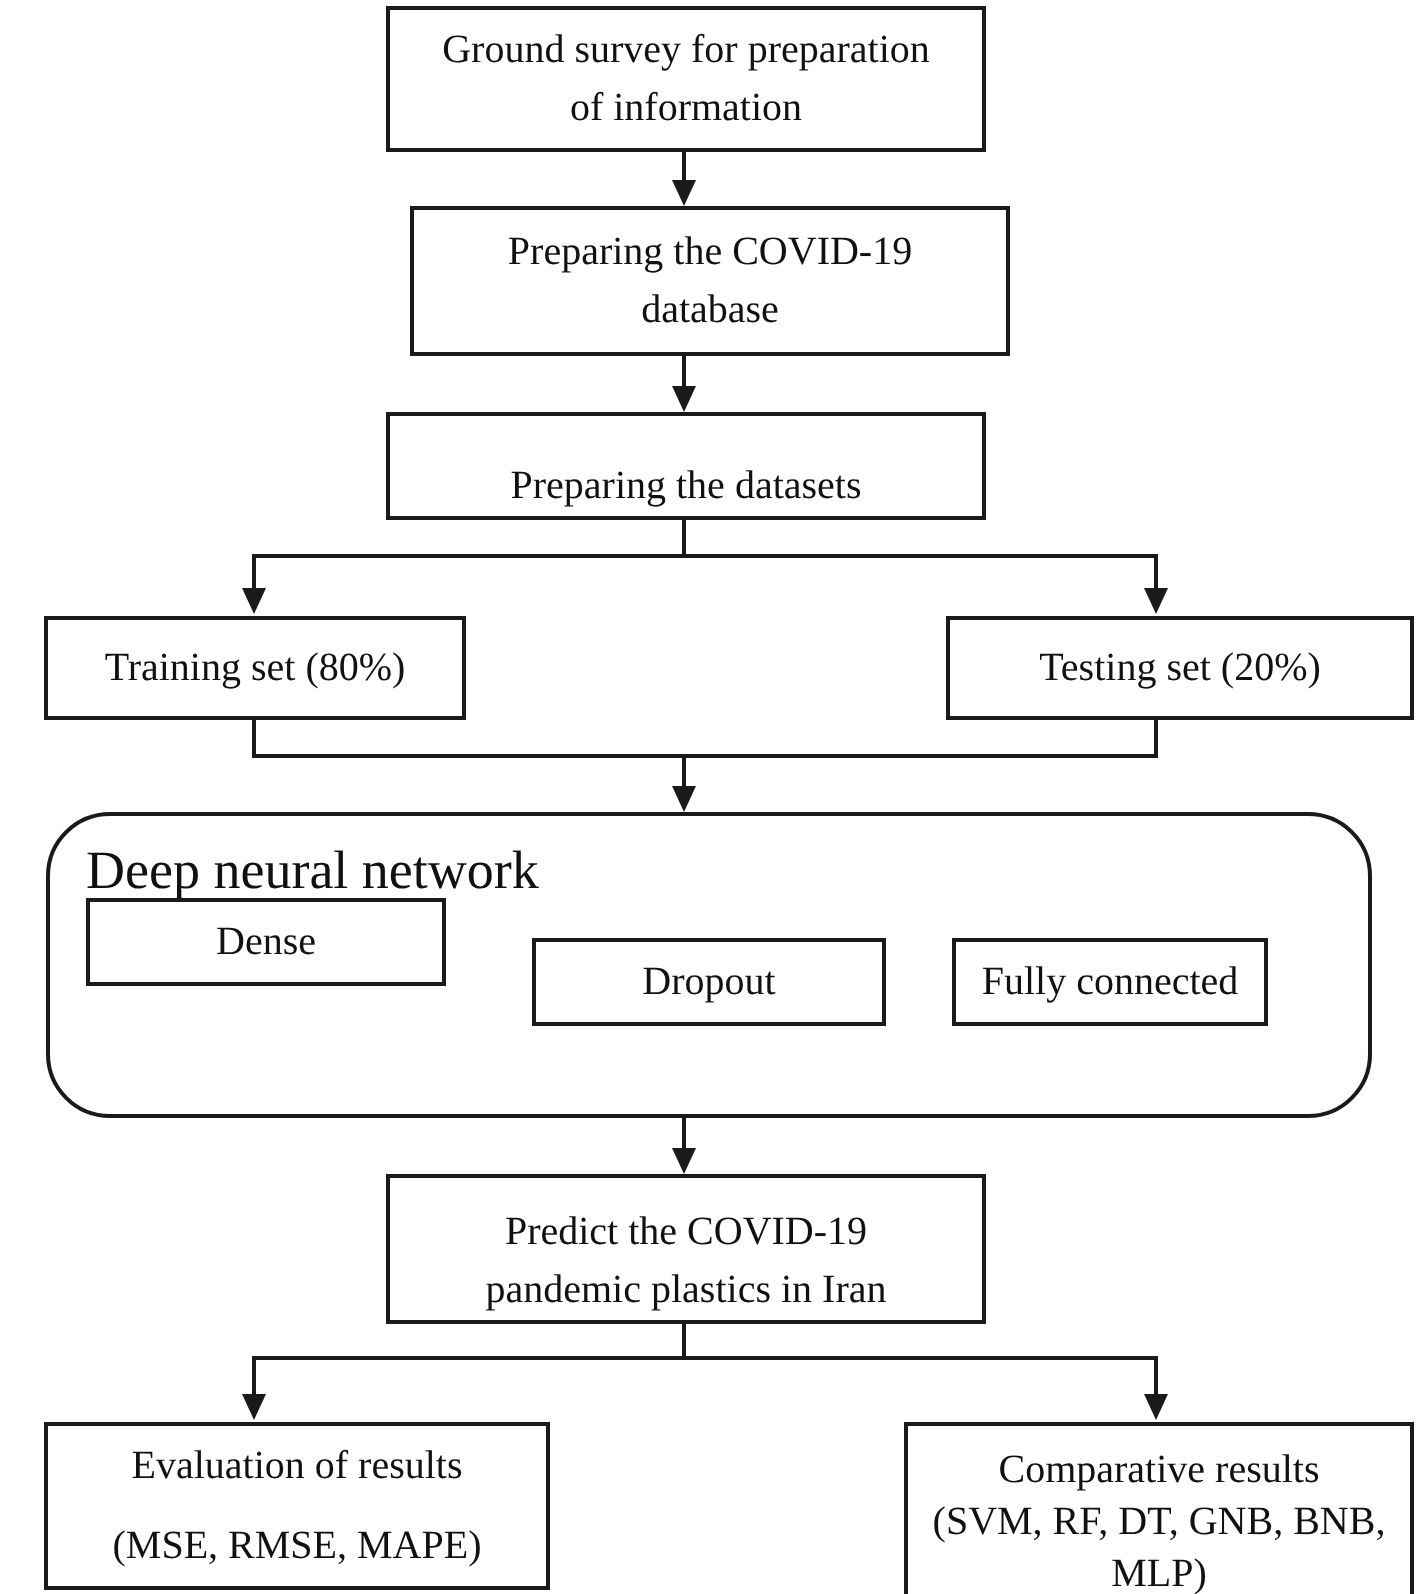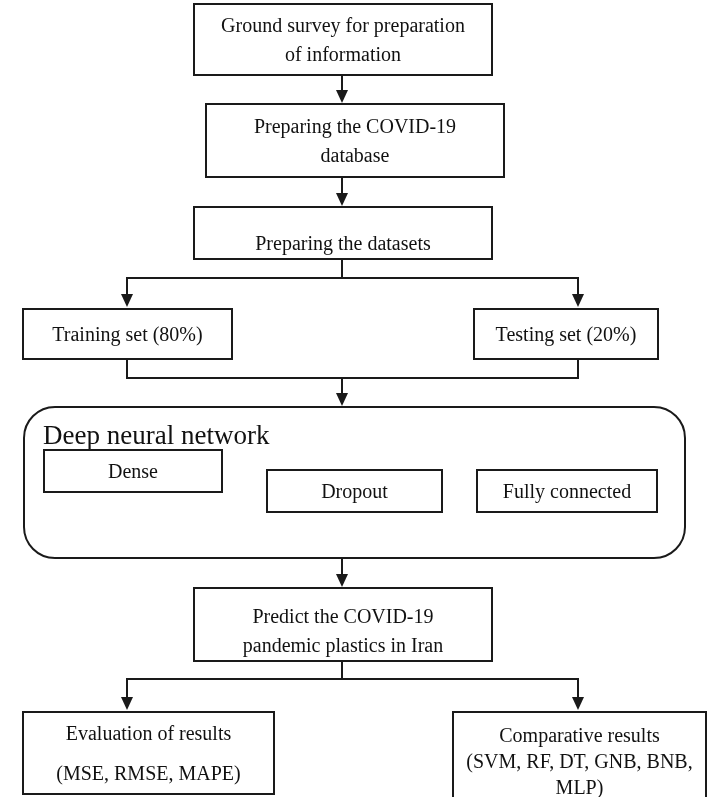--- a/index.html
+++ b/index.html
@@ -23,27 +23,27 @@
     justify-content: center;
     text-align: center;
     font-size: 20px;
     line-height: 1.45;
   }
   .box span { display: block; }
   #ground      { left: 193px; top: 3px;   width: 300px; height: 73px; }
   #database    { left: 193px; top: 103px; width: 300px; height: 75px; margin-left: 12px; }
   #datasets    { left: 193px; top: 206px; width: 300px; height: 54px; justify-content: flex-end; }
   #training    { left: 22px;  top: 308px; width: 211px; height: 52px; }
-  #testing     { left: 473px; top: 308px; width: 186px; height: 52px; }
+  #testing     { left: 473px; top: 308px; width: 234px; height: 52px; }
   #dnnrect     { left: 23px;  top: 406px; width: 663px; height: 153px;
                  border-radius: 32px; display: block; }
   #dnnlabel    { position: absolute; left: 43px; top: 420px; font-size: 27px; }
   #dense       { left: 43px;  top: 449px; width: 180px; height: 44px; }
   #dropout     { left: 266px; top: 469px; width: 177px; height: 44px; }
-  #fully       { left: 476px; top: 469px; width: 182px; height: 44px; }
+  #fully       { left: 476px; top: 469px; width: 158px; height: 44px; }
   #predict     { left: 193px; top: 587px; width: 300px; height: 75px; justify-content: flex-end; }
   #evaluation  { left: 2px;   top: 711px; width: 253px; height: 84px;
                  line-height: 1.2; gap: 16px; margin-left: 20px; }
   #comparative { left: 452px; top: 711px; width: 255px; height: 100px;
                  line-height: 1.3; }
   .vl, .hl { position: absolute; background: #1a1a1a; }
   .vl { width: 2px; }
   .hl { height: 2px; }
   .arr {
     position: absolute; width: 0; height: 0;

